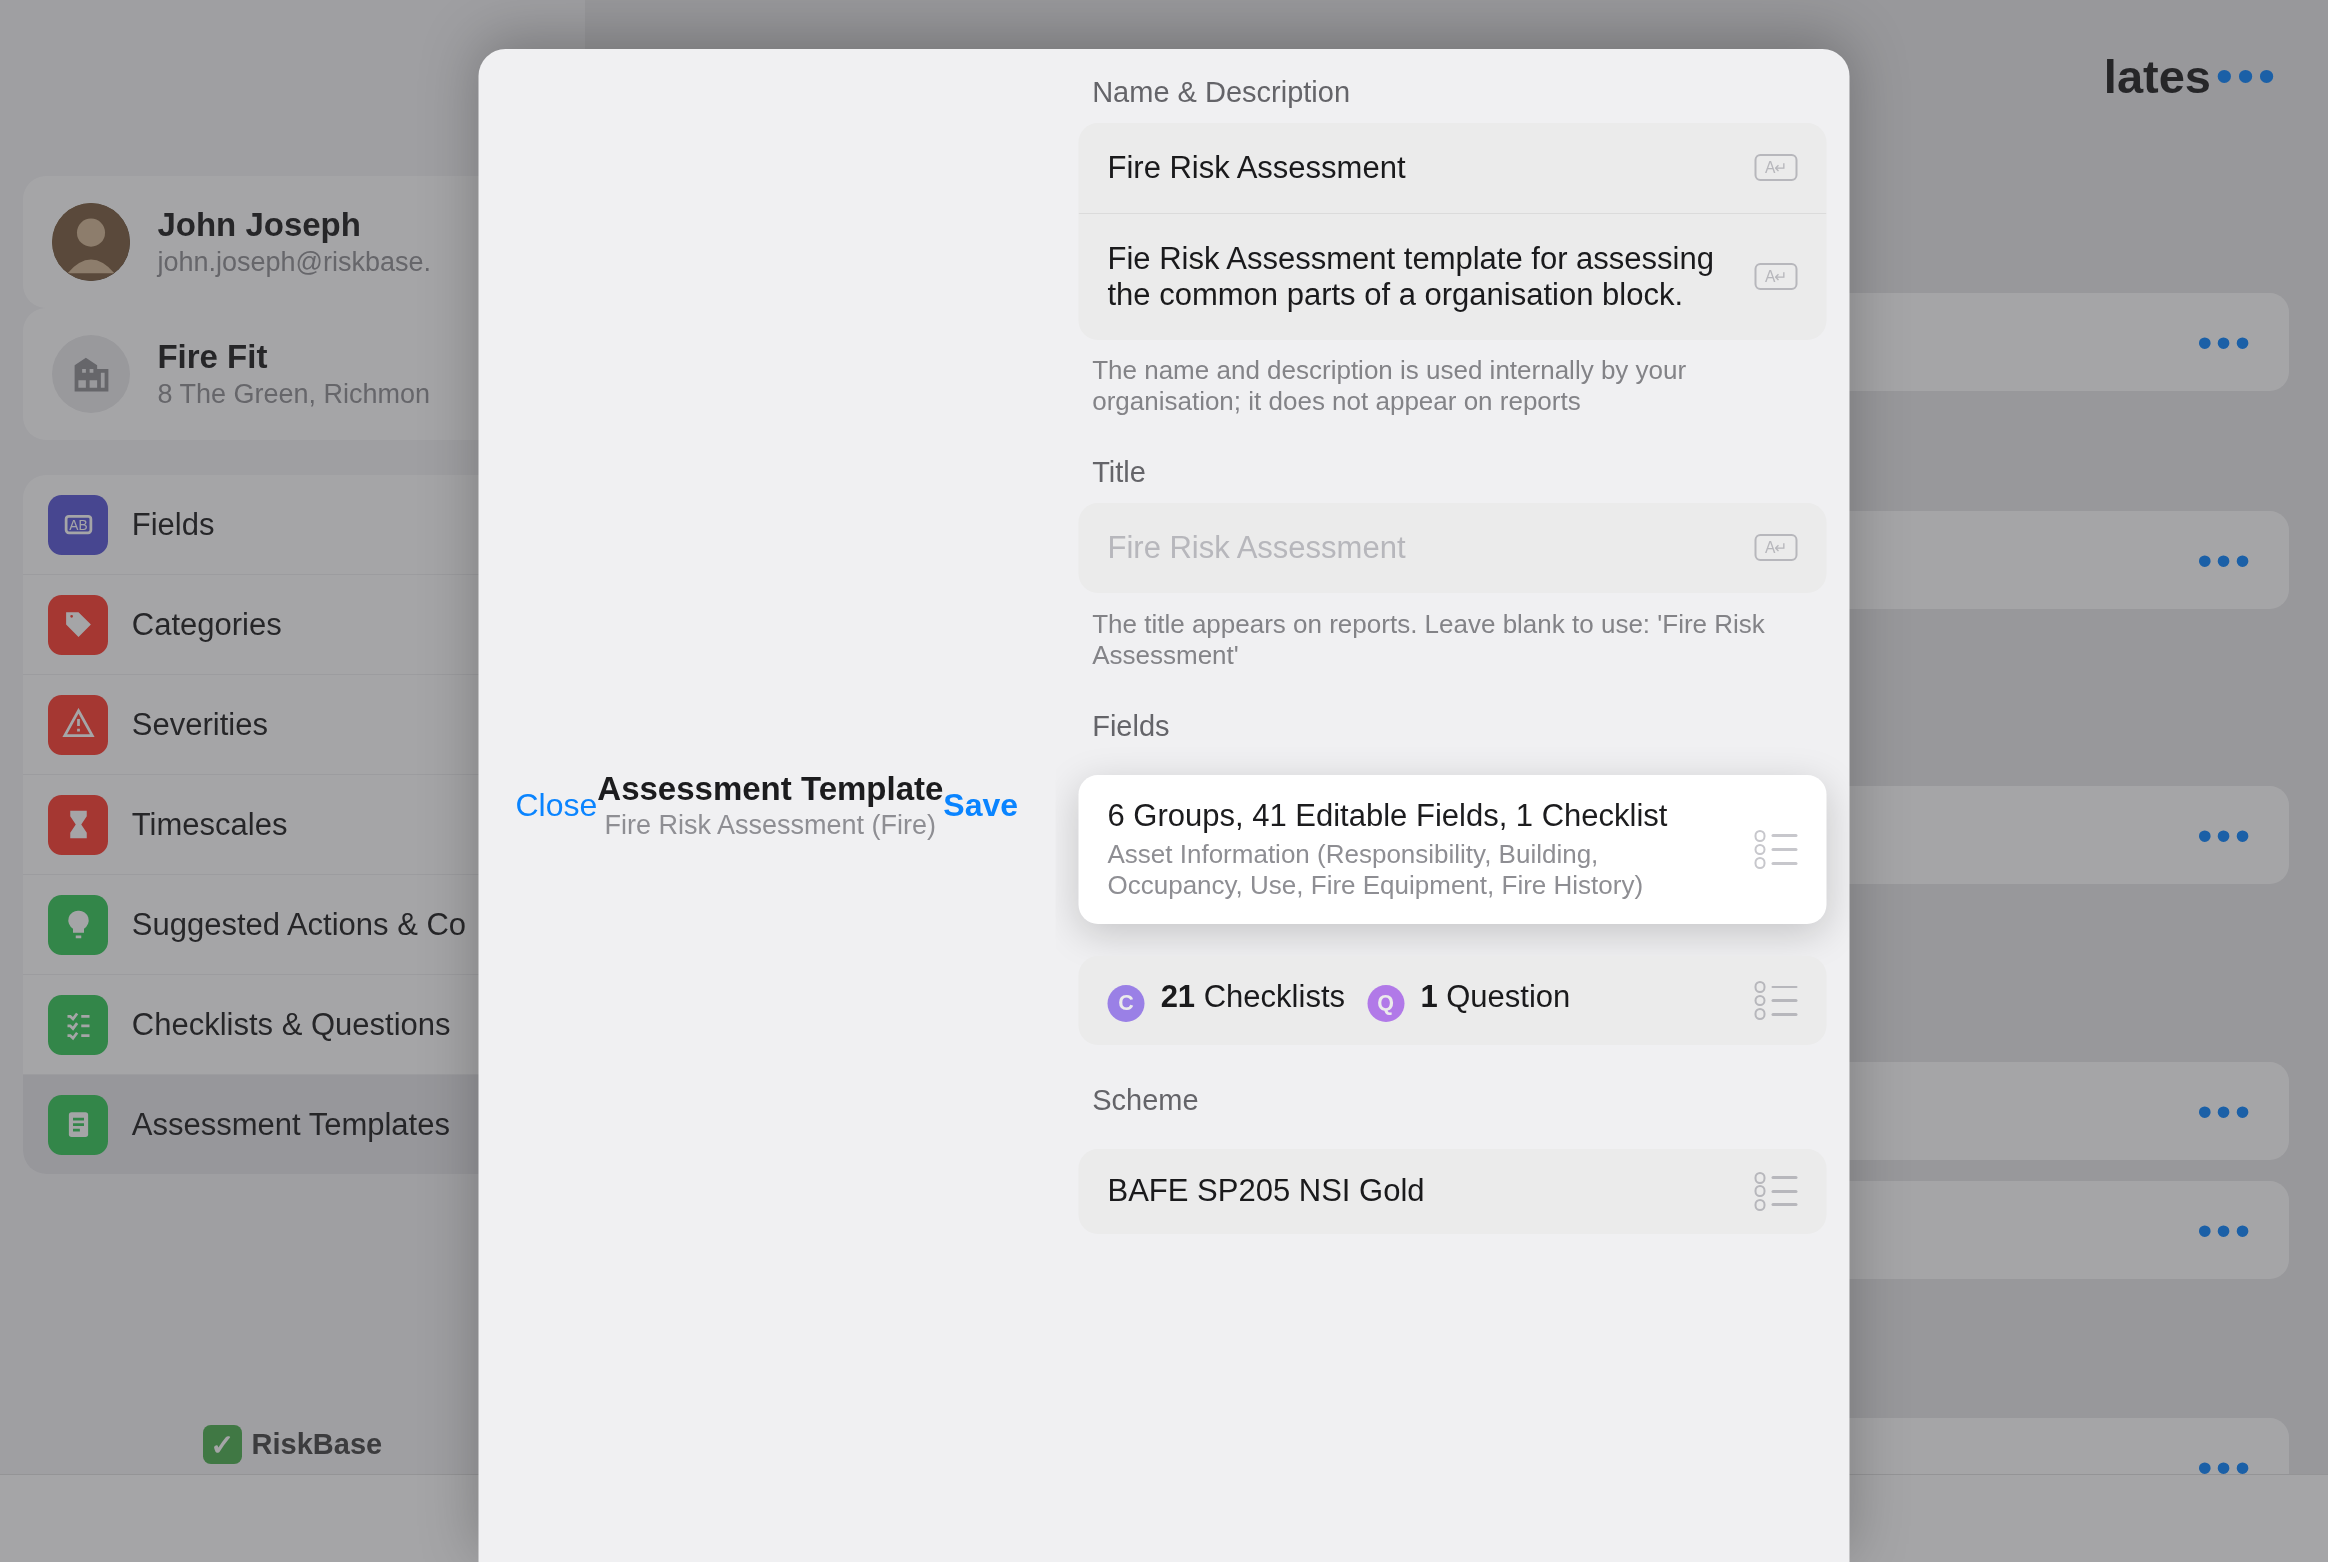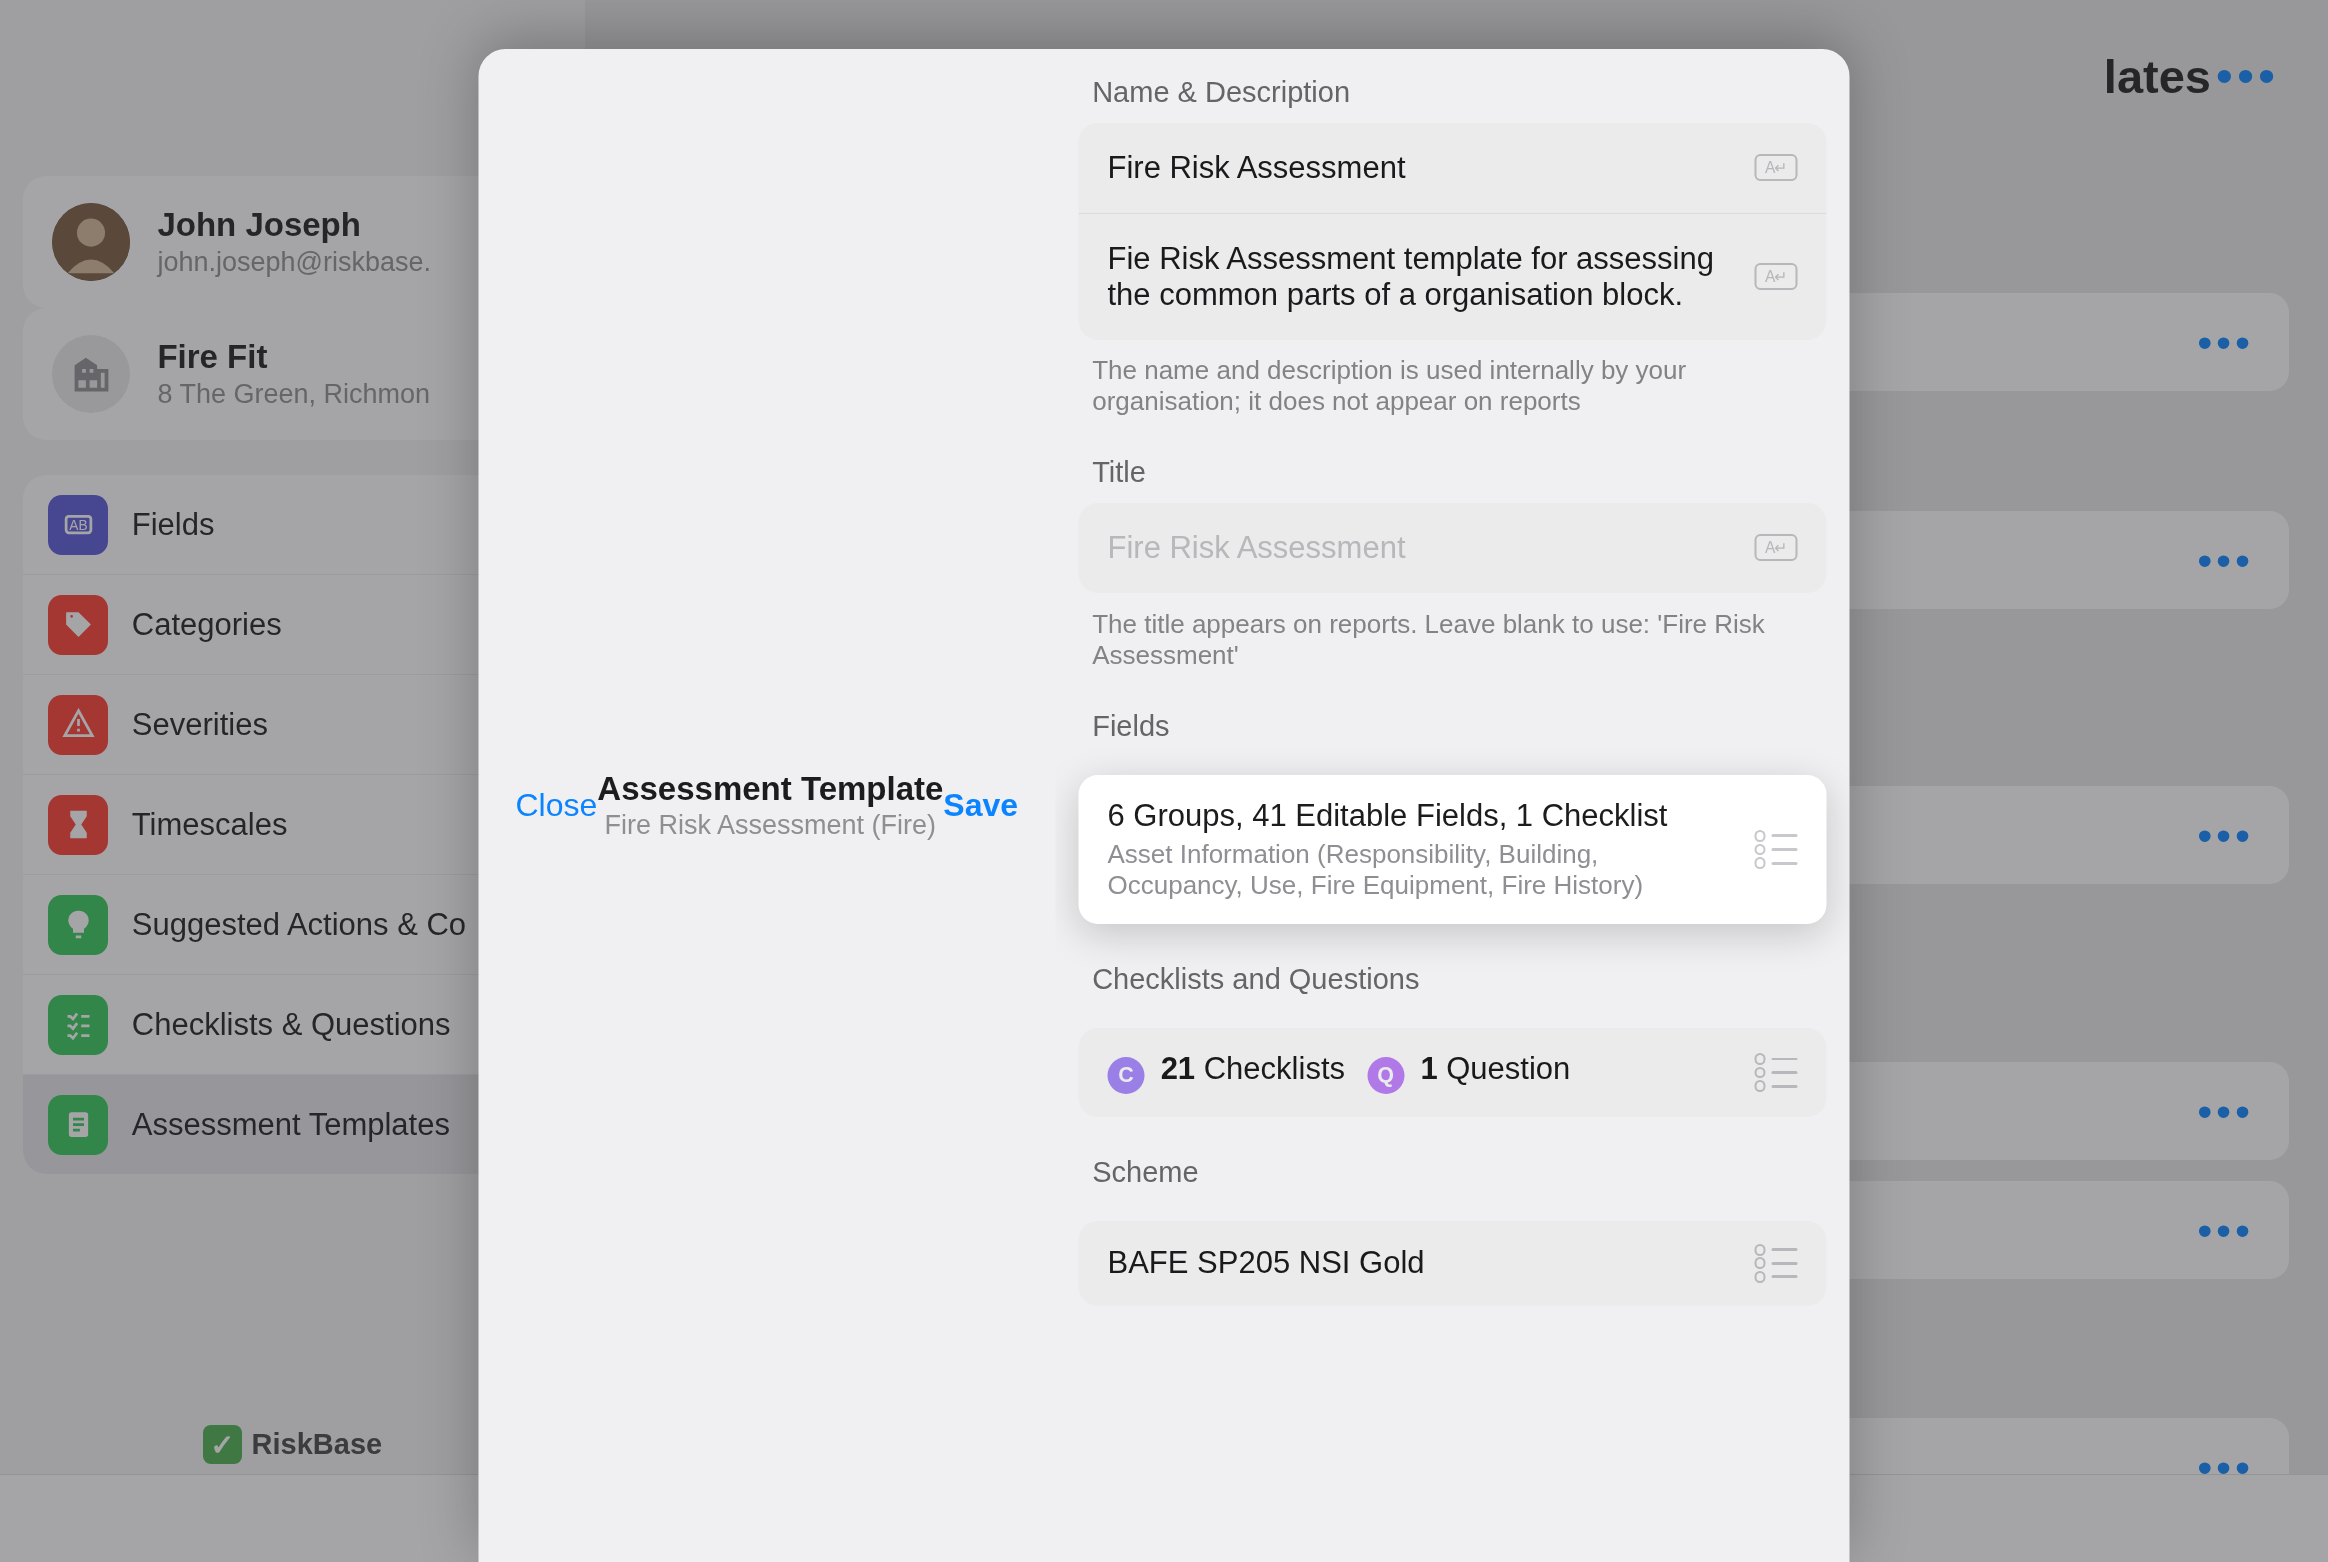--- a/index.html
+++ b/index.html
@@ -280,21 +280,20 @@
         <div class="card-sub">Asset Information (Responsibility, Building, Occupancy, Use, Fire Equipment, Fire History)</div>
       </div>
       <div class="list-glyph">
           <span></span>
           <span></span>
           <span></span>
         </div>
     </div>
 
     <div class="dim-section">
-      <div class="grp-label">Checklists and Questions</div>
       <div class="card">
         <div class="card-text">
           <span class="badge c">C</span>
           <span class="cq-text"><b>21</b> <span>Checklists</span></span>
           &nbsp;&nbsp;&nbsp;
           <span class="badge q">Q</span>
           <span class="cq-text"><b>1</b> <span>Question</span></span>
         </div>
         <div class="list-glyph">
             <span></span>

